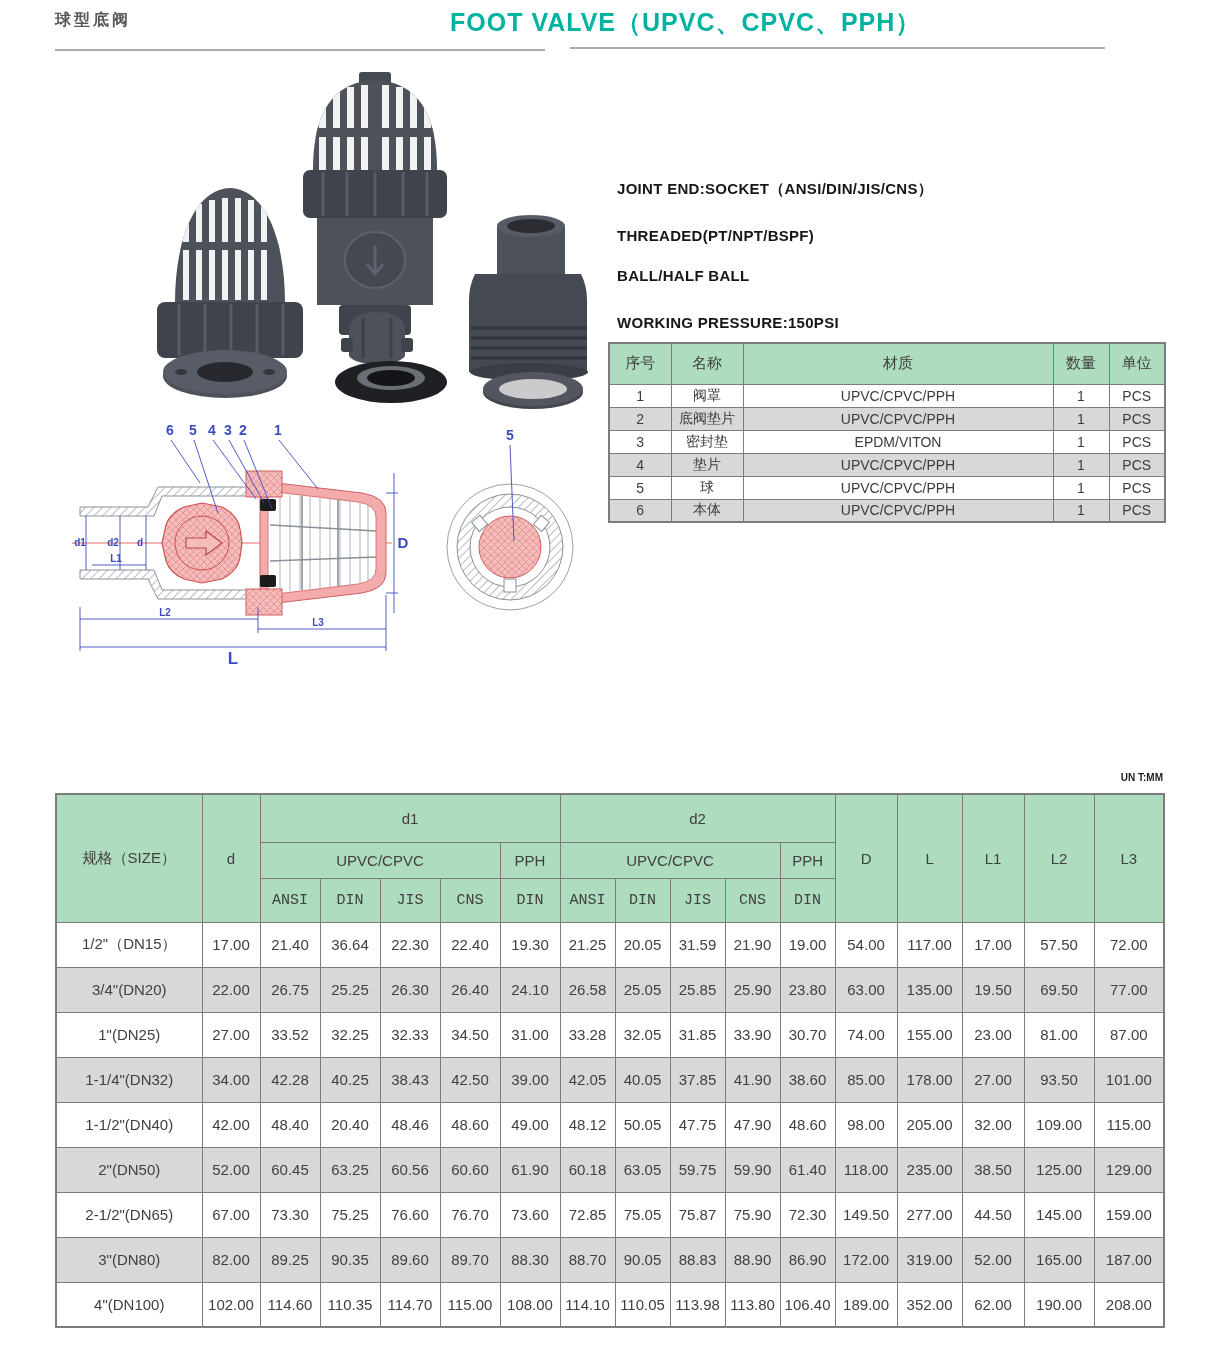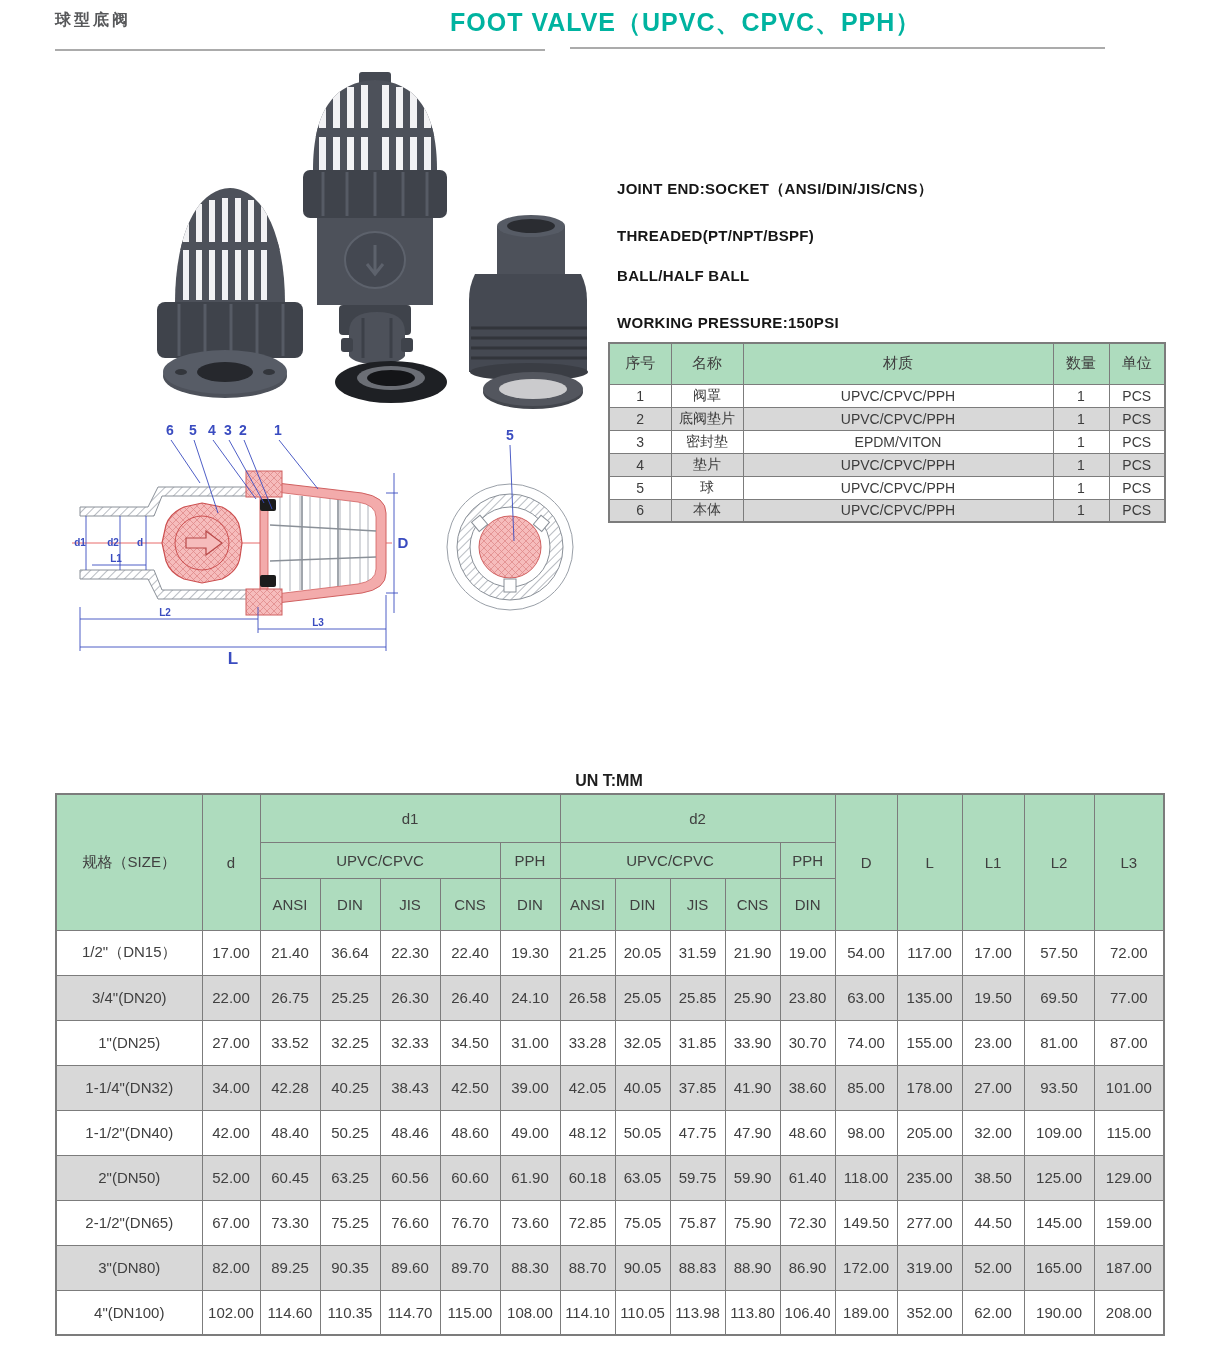--- a/index.html
+++ b/index.html
@@ -30,26 +30,26 @@
 
   table{border-collapse:collapse;table-layout:fixed;color:var(--txt);}
   th,td{border:1px solid var(--bd);text-align:center;vertical-align:middle;overflow:hidden;white-space:nowrap;}
   thead th{background:var(--hdr-green);font-weight:normal;}
 
   .parts-table{position:absolute;left:608px;top:342px;width:556px;border:2px solid var(--bd);font-size:15px;}
   .parts-table thead th{height:41px;font-size:15px;}
   .parts-table td{height:23px;font-size:14px;color:#3c3c3c;}
   .parts-table tbody tr:nth-child(even) td{background:var(--row-gray);}
 
-  .unit-note{position:absolute;left:55px;top:772px;width:1108px;text-align:center;font-size:16px;font-weight:bold;color:#1d1d1d;}
+  .unit-note{position:absolute;left:55px;top:772px;width:1108px;text-align:right;font-size:10px;font-weight:bold;color:#1d1d1d;}
 
   .dim-table{position:absolute;left:55px;top:793px;width:1108px;border:2px solid var(--bd);font-size:15px;}
   .dim-table thead tr.h1 th{height:48px;}
   .dim-table thead tr.h2 th{height:36px;}
-  .dim-table thead tr.h3 th{height:52px;}
+  .dim-table thead tr.h3 th{height:44px;font-family:Liberation Mono, monospace;}
   .dim-table td{height:45px;}
   .dim-table tbody tr:nth-child(even) td{background:var(--row-gray);}
 </style>
 </head>
 <body>
 
 <div class="page">
 
   <div class="title-cn">球型底阀</div>
   <div class="rule rule-left"></div>
@@ -464,21 +464,21 @@
           <td>85.00</td>
           <td>178.00</td>
           <td>27.00</td>
           <td>93.50</td>
           <td>101.00</td>
         </tr>
         <tr>
           <td>1-1/2"(DN40)</td>
           <td>42.00</td>
           <td>48.40</td>
-          <td>50.25</td>
+          <td>20.40</td>
           <td>48.46</td>
           <td>48.60</td>
           <td>49.00</td>
           <td>48.12</td>
           <td>50.05</td>
           <td>47.75</td>
           <td>47.90</td>
           <td>48.60</td>
           <td>98.00</td>
           <td>205.00</td>

